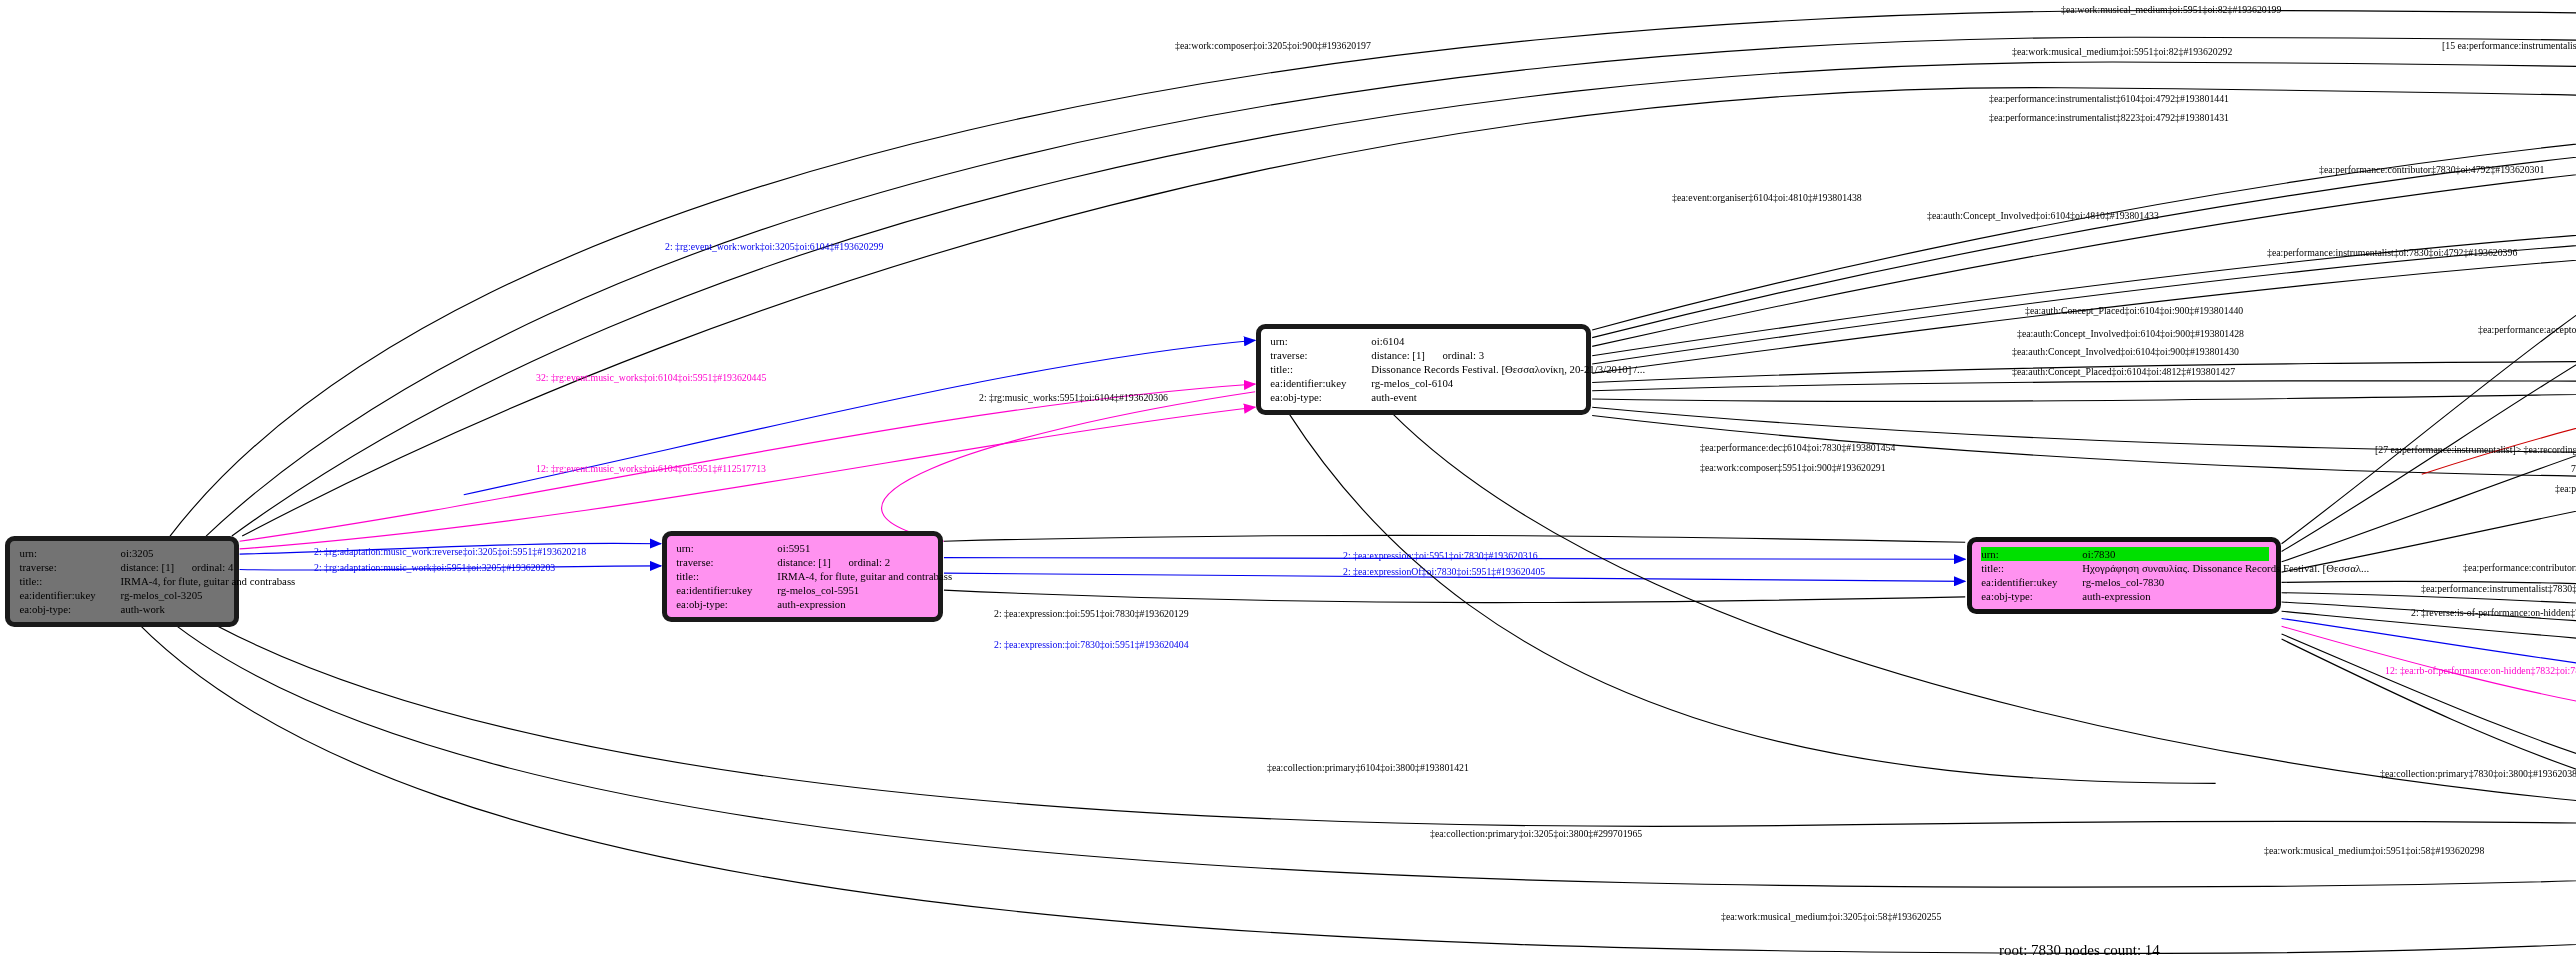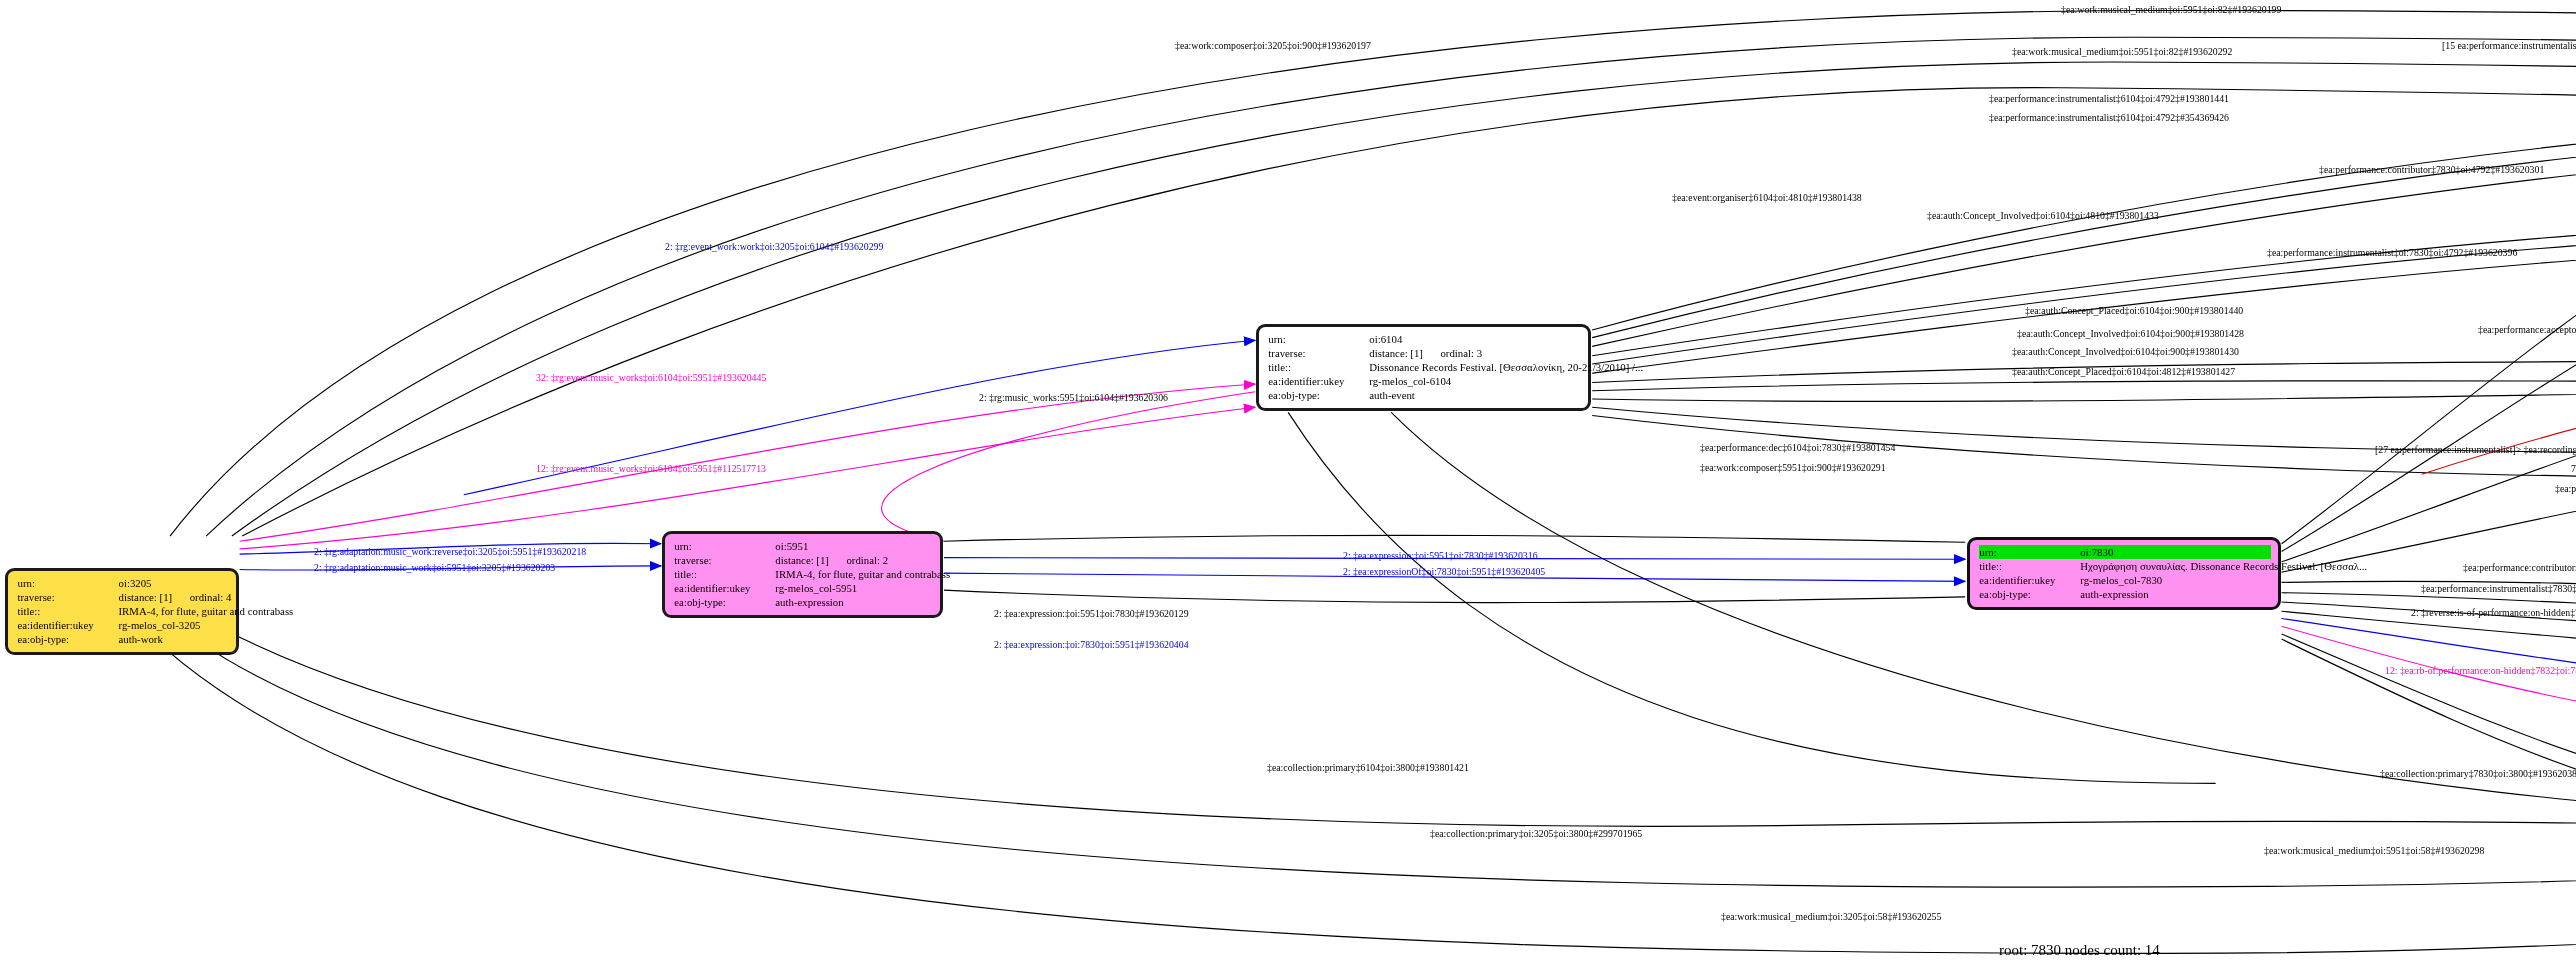--- a/index.html
+++ b/index.html
@@ -18,28 +18,28 @@
   #edge-layer {
     position: absolute;
     left: 0; top: 0;
     width: 4068px;
     height: 968px;
     pointer-events: none;
   }
   .node {
     position: absolute;
     box-sizing: border-box;
-    border: 3px solid #6d28d9;
+    border: 5px solid #6d28d9;
     border-radius: 9.3px;
     background: #ffffff;
     padding: 5.2px 7.2px 5.2px 9.3px;
     white-space: nowrap;
     z-index: 5;
   }
-  .node.work     { background: #fde047; border-color: #1a1a1a; margin-top: 32px; }
+  .node.work     { background: #737373; border-color: #1a1a1a; }
   .node.expr     { background: #ff92f0; border-color: #1a1a1a; }
   .node.plain    { background: #ffffff; border-color: #1a1a1a; }
   .node.focus    { background: #ff92f0; border-color: #111111; }
 
   .row {
     display: block;
     line-height: 1.30;
     font-size: 10.8px;
     color: #000000;
   }
@@ -233,21 +233,21 @@
       <span class="k">ea:obj-type:</span><span class="v">auth-expression</span>
     </span>
   </div>
 
   <div id="edge-labels">
       <div class="edge-label" style="left: 2061px; top: 4.1px; color: rgb(0, 0, 0);">‡ea:work:musical_medium‡oi:5951‡oi:82‡#193620199</div>
       <div class="edge-label" style="left: 1175px; top: 40px; color: rgb(0, 0, 0);">‡ea:work:composer‡oi:3205‡oi:900‡#193620197</div>
       <div class="edge-label" style="left: 2012px; top: 46px; color: rgb(0, 0, 0);">‡ea:work:musical_medium‡oi:5951‡oi:82‡#193620292</div>
       <div class="edge-label" style="left: 2442px; top: 40px; color: rgb(0, 0, 0);">[15 ea:performance:instrumentalist]&gt; ‡ea:recording:instrument‡oi:7830‡oi:82‡#193620344</div>
       <div class="edge-label" style="left: 1989px; top: 93px; color: rgb(0, 0, 0);">‡ea:performance:instrumentalist‡6104‡oi:4792‡#193801441</div>
-      <div class="edge-label" style="left: 1989px; top: 112px; color: rgb(0, 0, 0);">‡ea:performance:instrumentalist‡6104‡oi:4792‡#354369426</div>
+      <div class="edge-label" style="left: 1989px; top: 112px; color: rgb(0, 0, 0);">‡ea:performance:instrumentalist‡8223‡oi:4792‡#193801431</div>
       <div class="edge-label" style="left: 1672px; top: 192px; color: rgb(0, 0, 0);">‡ea:event:organiser‡6104‡oi:4810‡#193801438</div>
       <div class="edge-label" style="left: 1927px; top: 210px; color: rgb(0, 0, 0);">‡ea:auth:Concept_Involved‡oi:6104‡oi:4810‡#193801433</div>
       <div class="edge-label" style="left: 2308px; top: 164px; color: rgb(0, 0, 0); margin-left: 11px;">‡ea:performance:contributor‡7830‡oi:4792‡#193620301</div>
       <div class="edge-label" style="left: 2267px; top: 247px; color: rgb(0, 0, 0);">‡ea:performance:instrumentalist‡oi:7830‡oi:4792‡#193620396</div>
       <div class="edge-label" style="left: 665px; top: 241px; color: rgb(0, 0, 238);">2: ‡rg:event_work:work‡oi:3205‡oi:6104‡#193620299</div>
       <div class="edge-label" style="left: 2025px; top: 305px; color: rgb(0, 0, 0);">‡ea:auth:Concept_Placed‡oi:6104‡oi:900‡#193801440</div>
       <div class="edge-label" style="left: 2478px; top: 324px; color: rgb(0, 0, 0);">‡ea:performance:acceptor‡7830‡oi:4810‡#193620394</div>
       <div class="edge-label" style="left: 2017px; top: 328px; color: rgb(0, 0, 0);">‡ea:auth:Concept_Involved‡oi:6104‡oi:900‡#193801428</div>
       <div class="edge-label" style="left: 2012px; top: 346px; color: rgb(0, 0, 0);">‡ea:auth:Concept_Involved‡oi:6104‡oi:900‡#193801430</div>
       <div class="edge-label" style="left: 2012px; top: 366px; color: rgb(0, 0, 0);">‡ea:auth:Concept_Placed‡oi:6104‡oi:4812‡#193801427</div>

